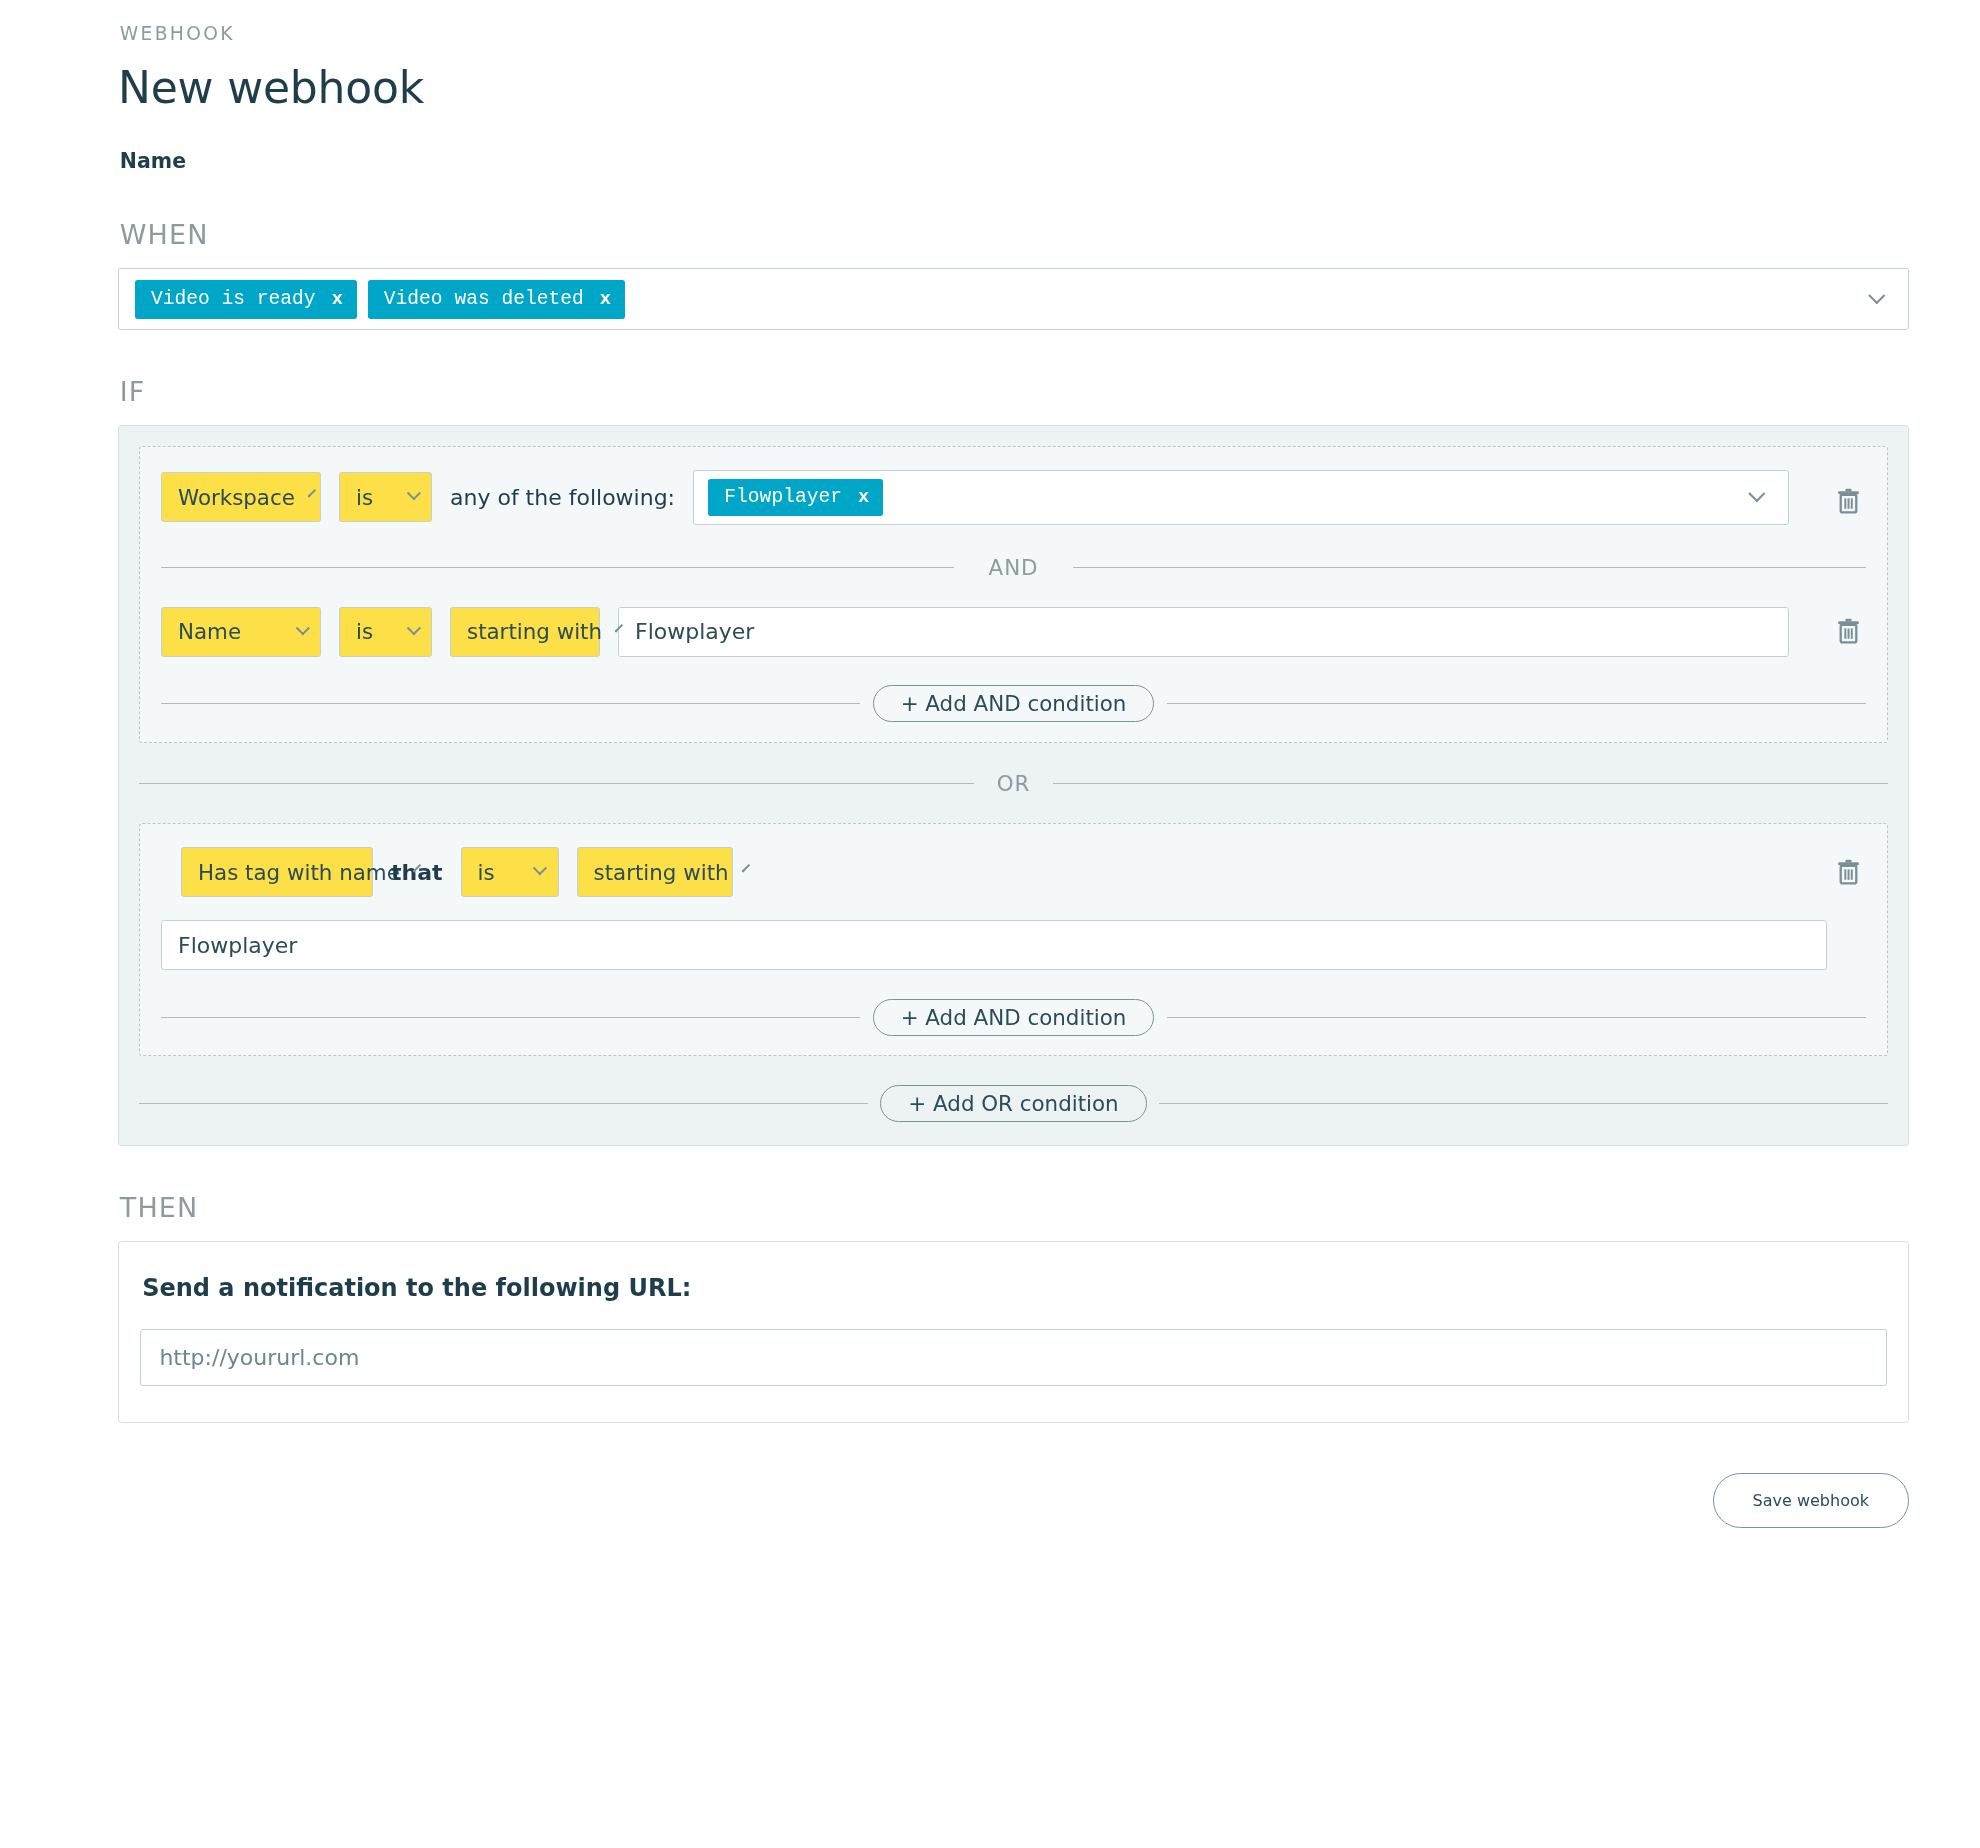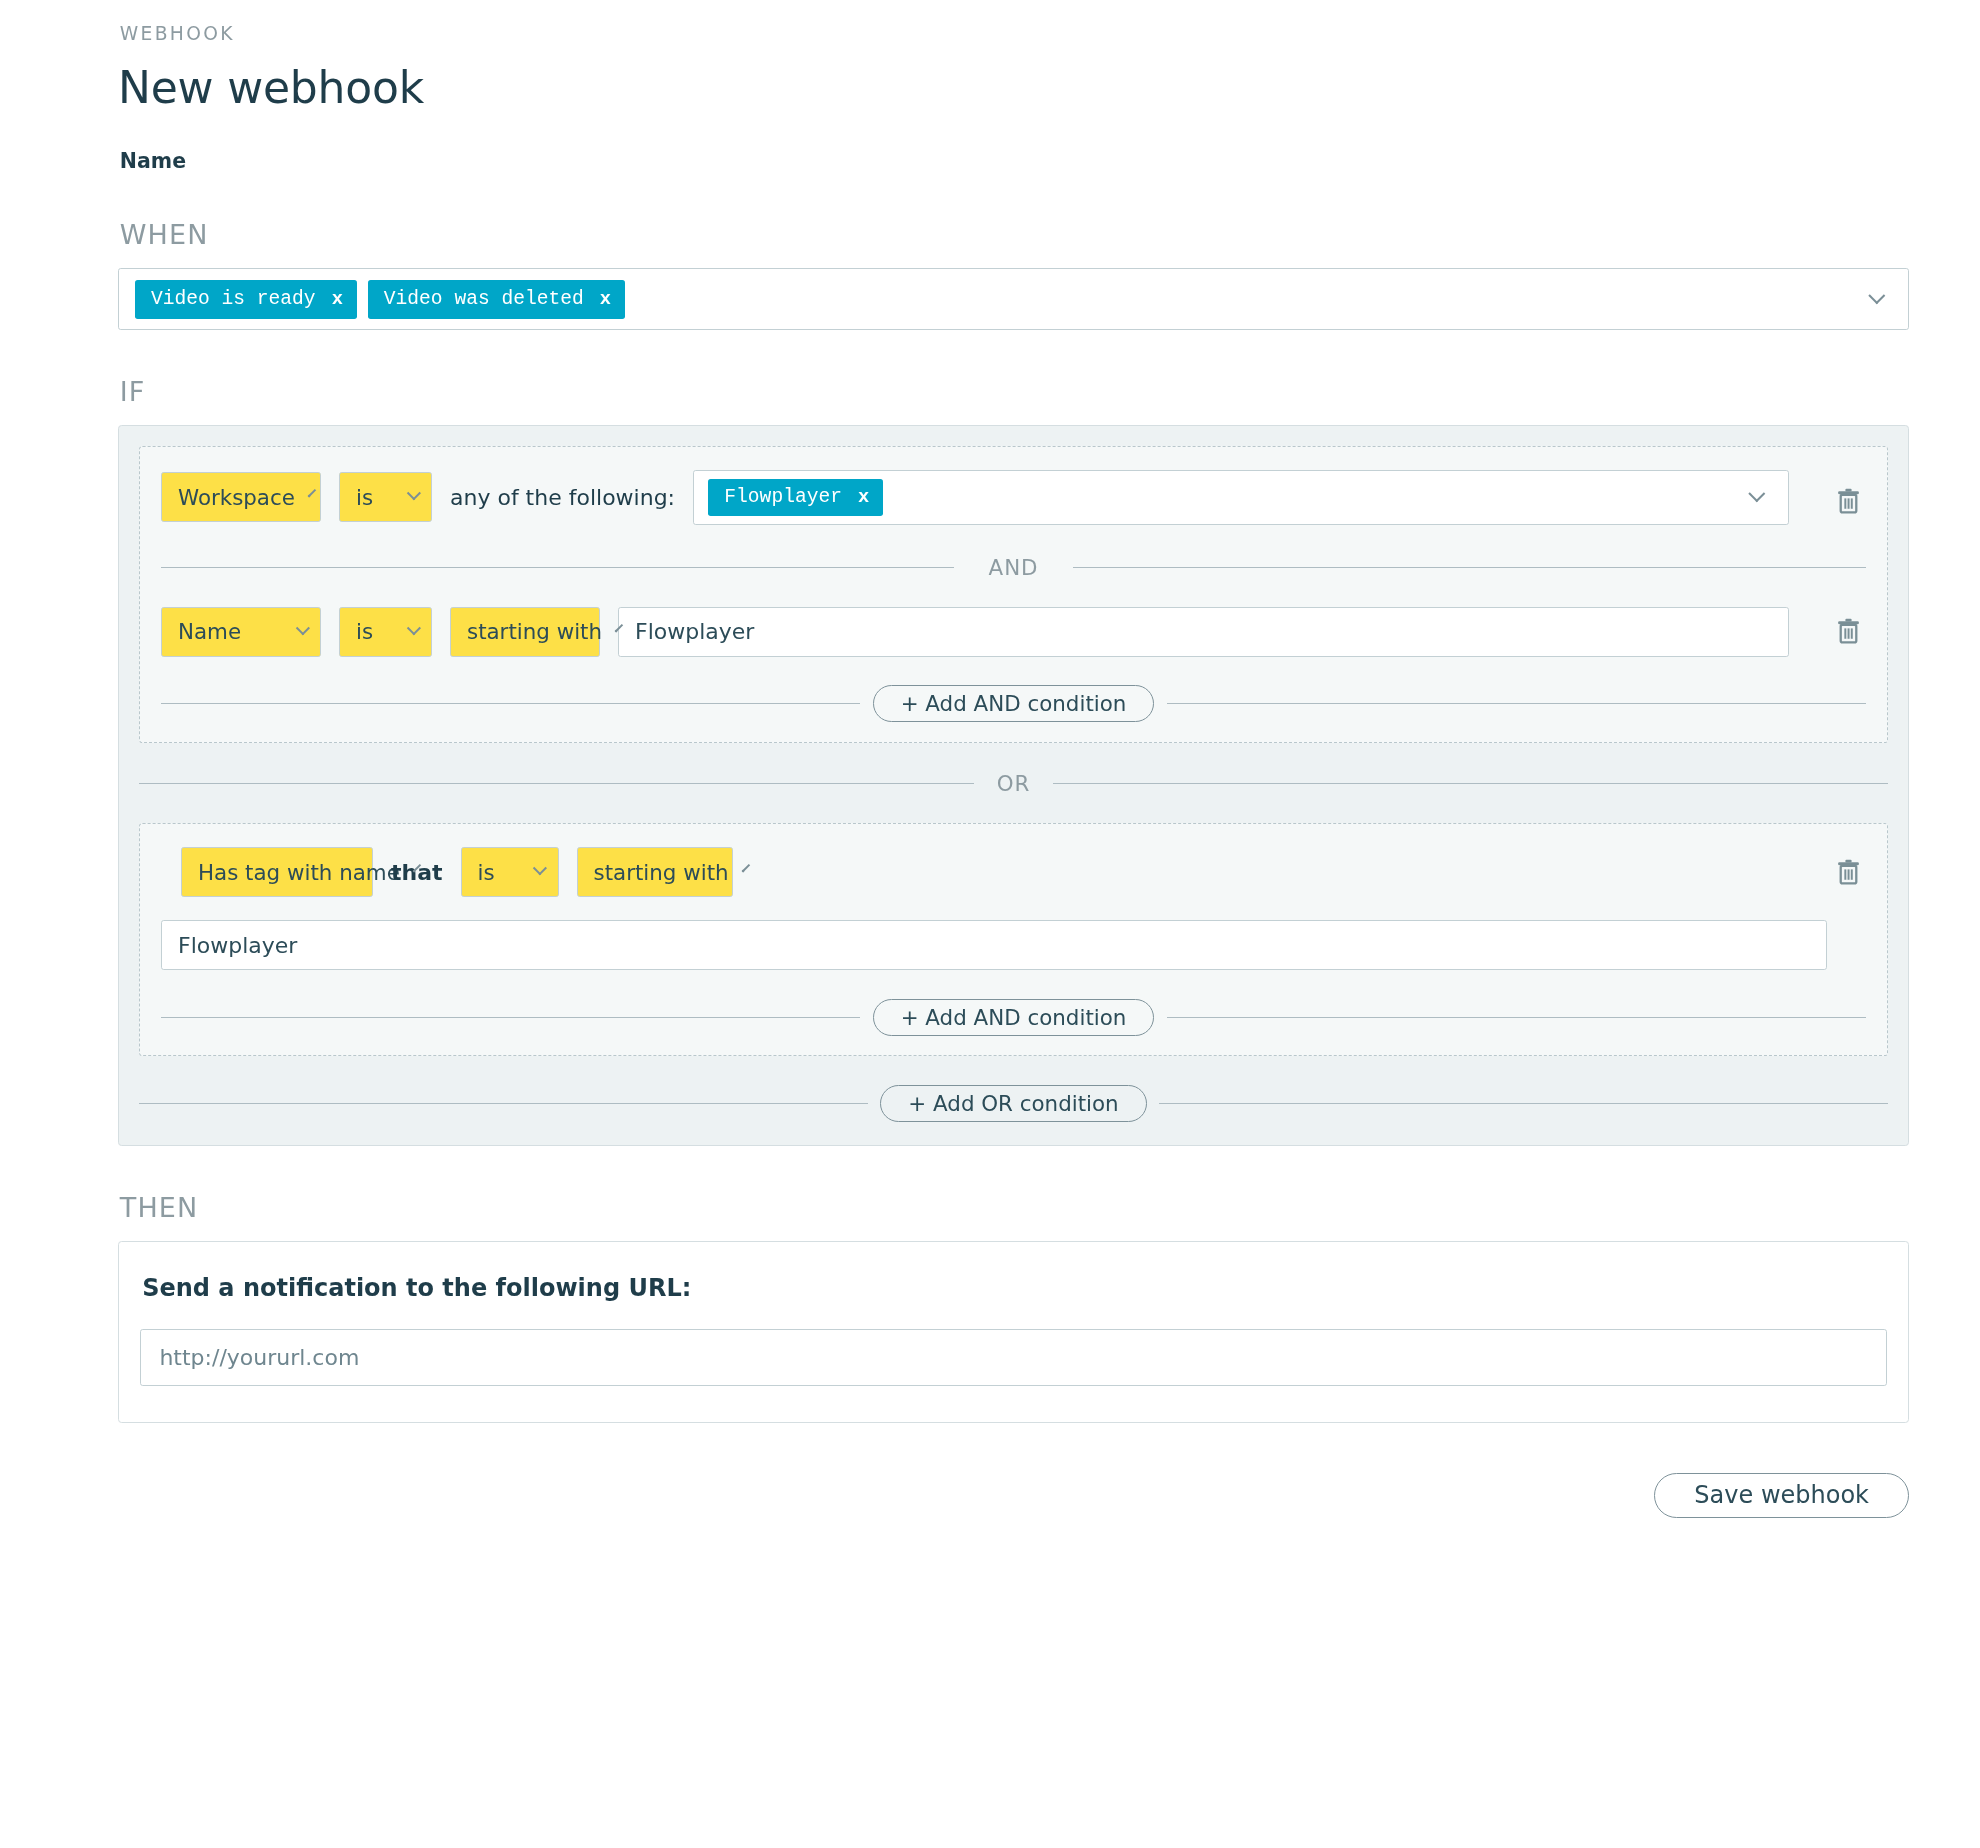--- a/index.html
+++ b/index.html
@@ -301,22 +301,22 @@
     justify-content:flex-end;
     margin-top:50px;
     padding-bottom:36px;
   }
   .save-btn{
     border:0.9px solid #7e929a;
     border-radius:39px;
     background:#fff;
     color:var(--ink-soft);
     font-family:"DejaVu Sans", sans-serif;
-    font-size:24px;
-    height:45px;
+    font-size:16px;
+    height:55px;
     padding:0 39px;
     display:flex;
     align-items:center;
     cursor:pointer;
     text-align:right;
   }
 </style>
 </head>
 <body>
 

